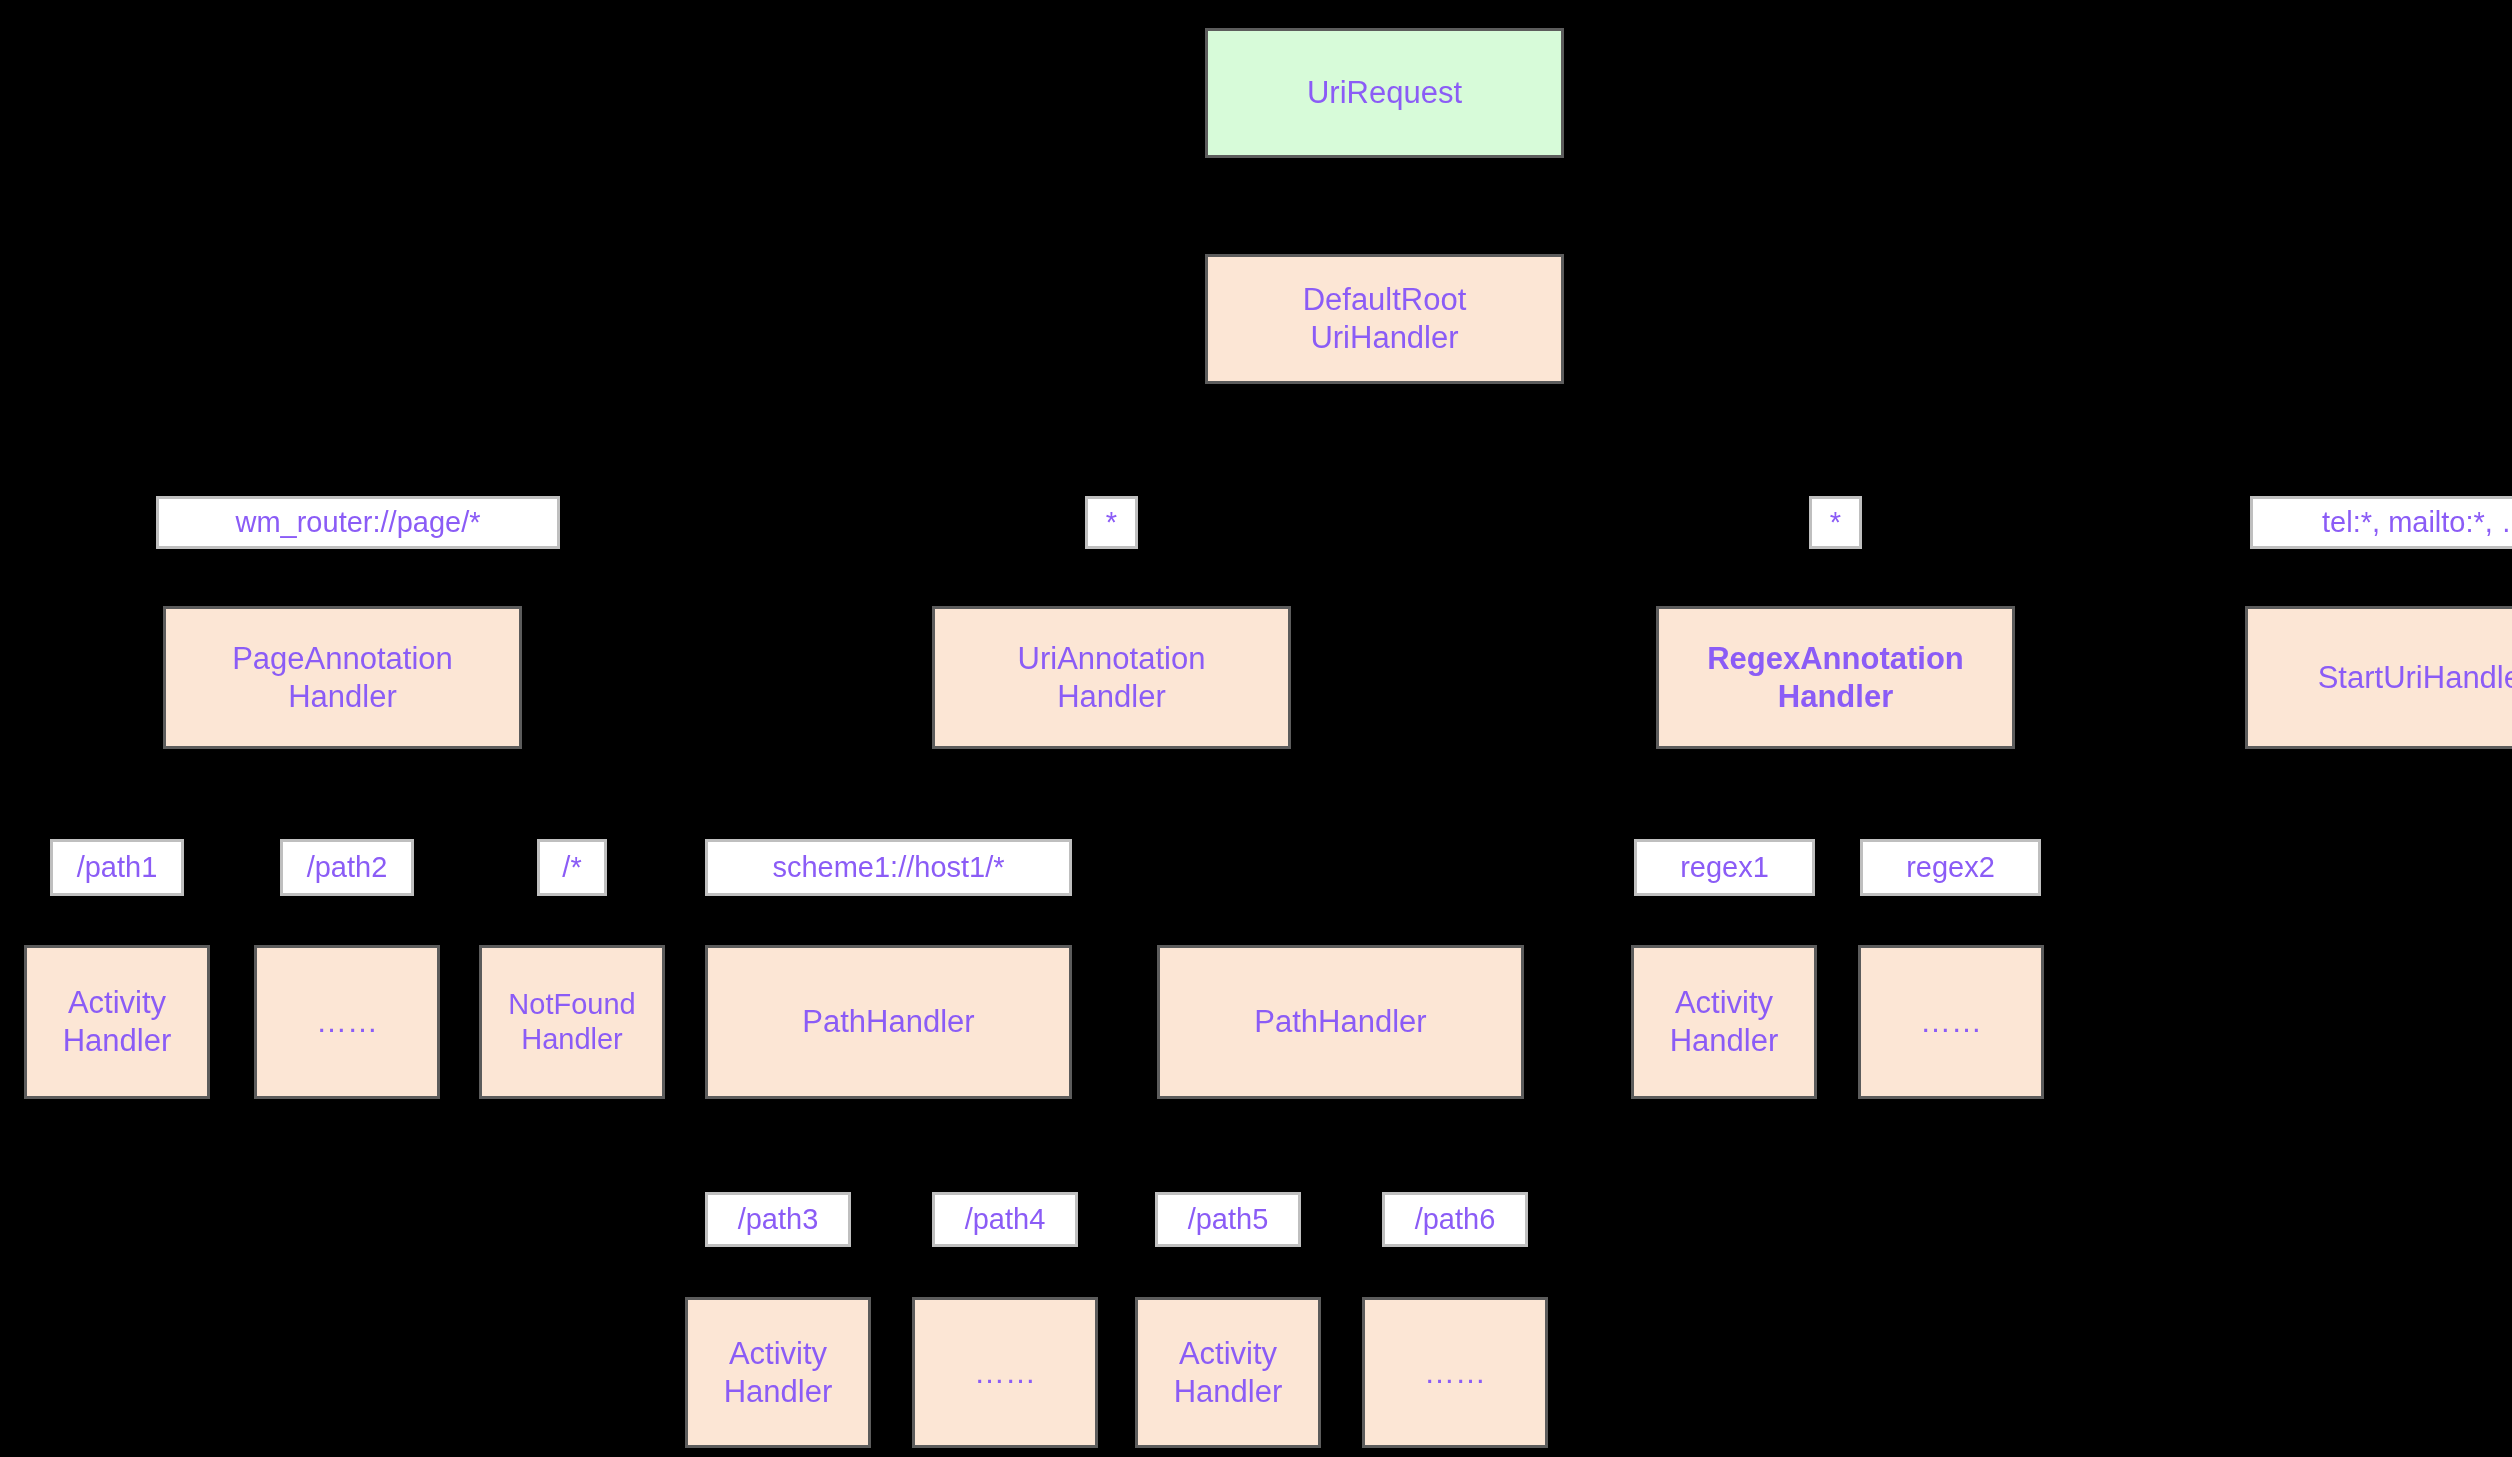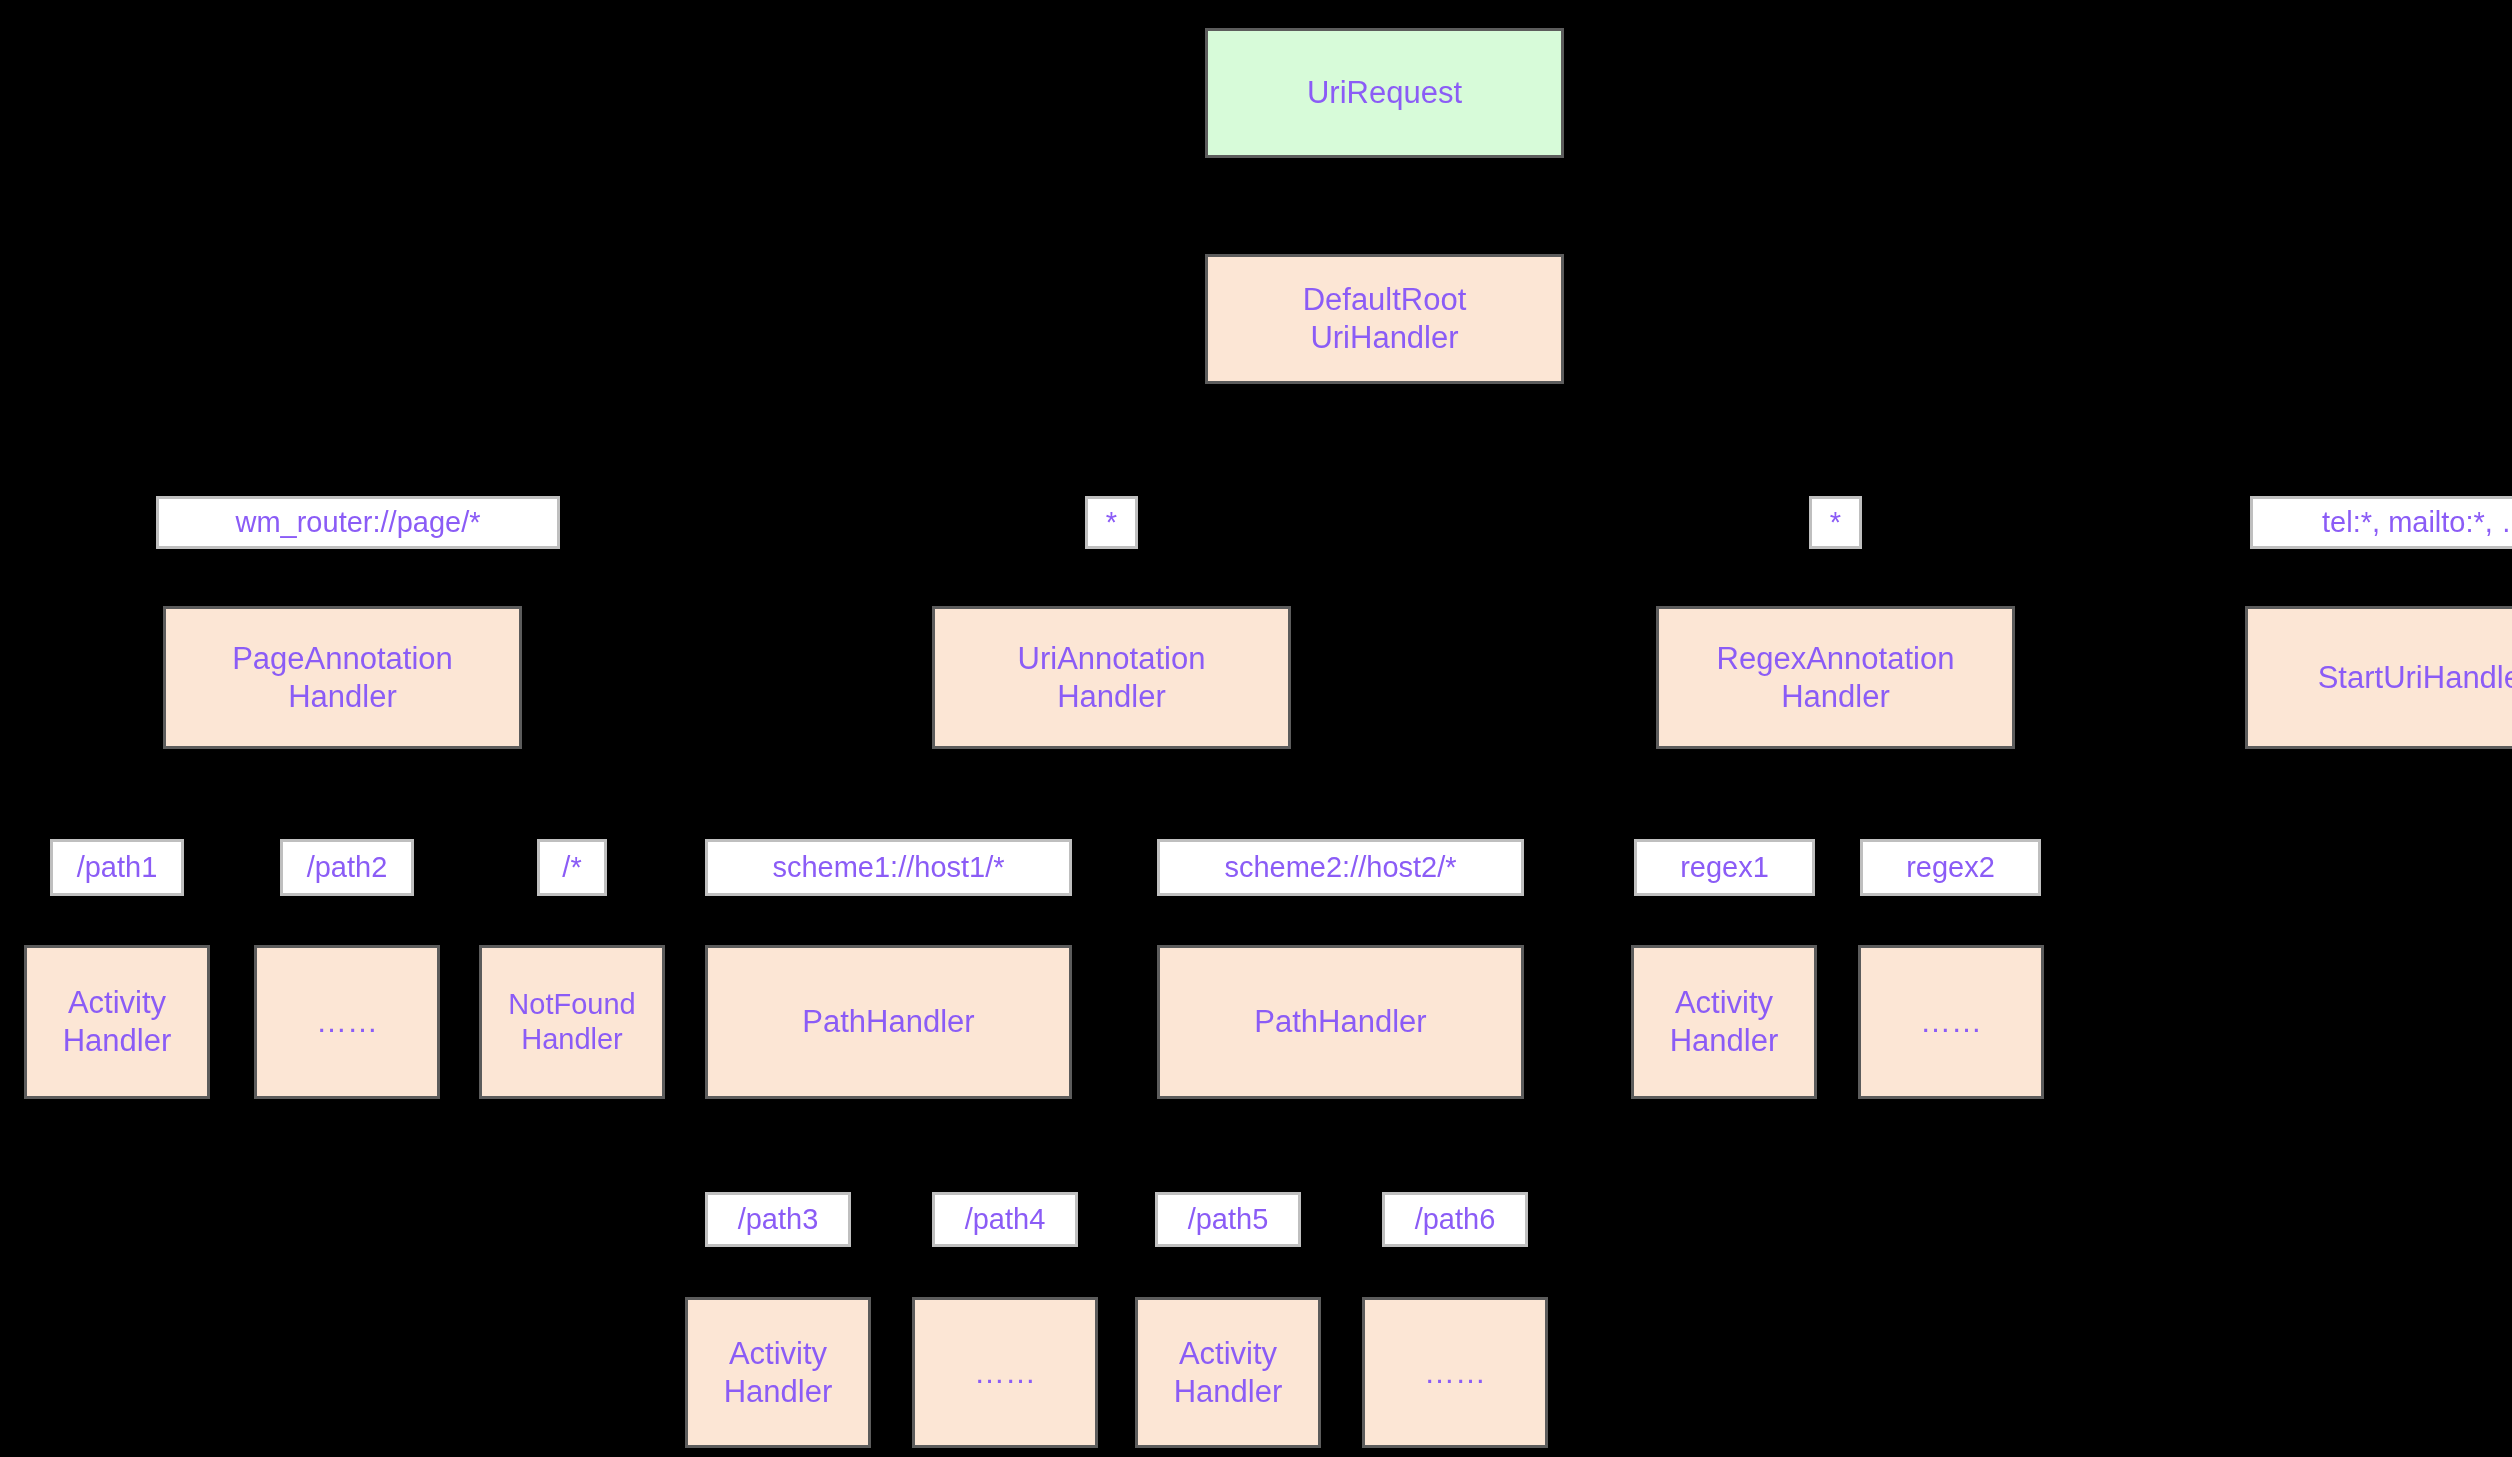--- a/index.html
+++ b/index.html
@@ -120,34 +120,33 @@
   <div class="node chip" style="left:1809px; top:496px; width:53px; height:53px;">*</div>
 
   <div class="node chip" style="left:2250px; top:496px; width:352px; height:53px;">tel:*, mailto:*, …</div>
 
   <div class="node box" style="left:163px; top:606px; width:359px; height:143px;">PageAnnotation
 Handler</div>
 
   <div class="node box" style="left:932px; top:606px; width:359px; height:143px;">UriAnnotation
 Handler</div>
 
-  <div class="node box" style="left:1656px; top:606px; width:359px; height:143px;">RegexAnnotation
+  <div class="node box" style="left:1656px; top:606px; width:359px; height:143px;font-weight:bold;">RegexAnnotation
 Handler</div>
 
   <div class="node box" style="left:2245px; top:606px; width:359px; height:143px;">StartUriHandler</div>
 
   <div class="node chip" style="left:50px; top:839px; width:134px; height:57px;">/path1</div>
 
   <div class="node chip" style="left:280px; top:839px; width:134px; height:57px;">/path2</div>
 
   <div class="node chip" style="left:537px; top:839px; width:70px; height:57px;">/*</div>
 
   <div class="node chip" style="left:705px; top:839px; width:367px; height:57px;">scheme1://host1/*</div>
 
-  <div class="node chip" style="left:1157px; top:839px; width:367px; height:57px;">scheme2://host2/*</div>
 
   <div class="node chip" style="left:1634px; top:839px; width:181px; height:57px;">regex1</div>
 
   <div class="node chip" style="left:1860px; top:839px; width:181px; height:57px;">regex2</div>
 
   <div class="node box" style="left:24px; top:945px; width:186px; height:154px;">Activity
 Handler</div>
 
   <div class="node box" style="left:254px; top:945px; width:186px; height:154px;">……</div>
 

